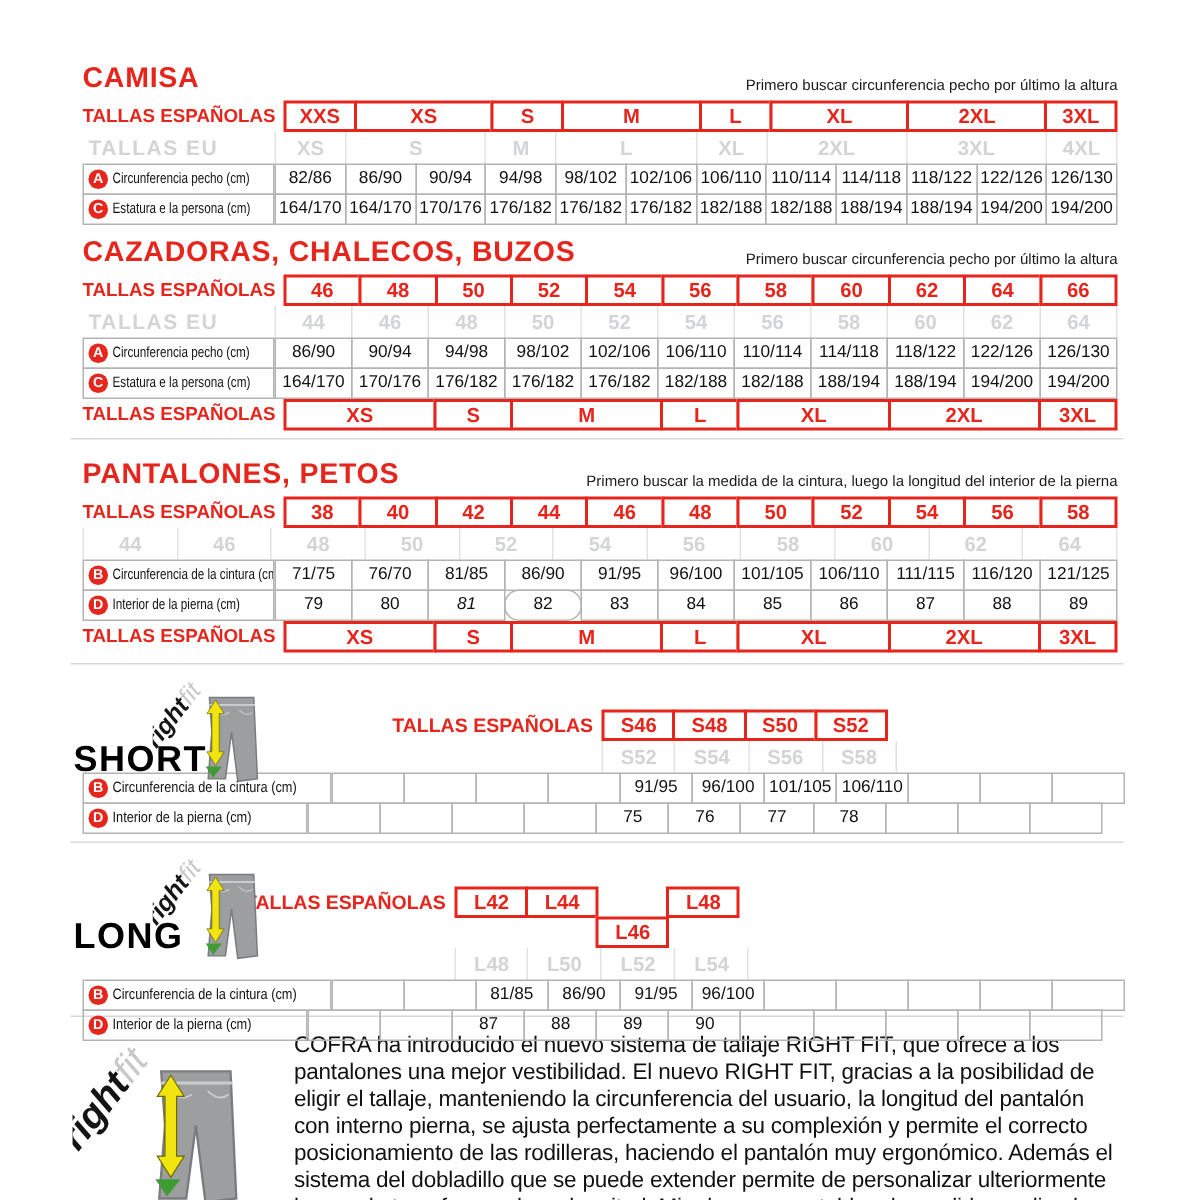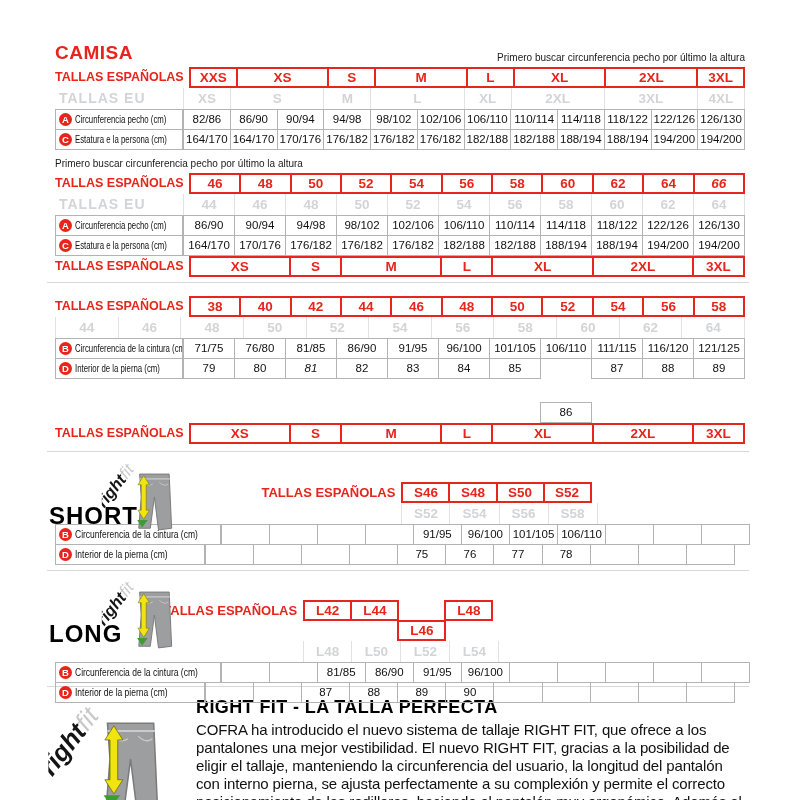--- a/index.html
+++ b/index.html
@@ -134,36 +134,37 @@
           <div class="dcell" style="flex-grow: 1;">188/194</div>
           <div class="dcell" style="flex-grow: 1;">188/194</div>
           <div class="dcell" style="flex-grow: 1;">194/200</div>
           <div class="dcell" style="flex-grow: 1;">194/200</div>
         </div>
       </div>
   </div>
 
   <div class="sec" style="margin-top:8px">
     <div class="sec-head">
+      <div class="sec-title">CAZADORAS, CHALECOS, BUZOS</div>
       <div class="sec-note">Primero buscar circunferencia pecho por último la altura</div>
     </div>
     <div id="t-cazadoras">
         <div class="trow">
           <div class="tlabel red-label">TALLAS ESPAÑOLAS</div>
           <div class="hcell" style="flex-grow: 1;">46</div>
           <div class="hcell" style="flex-grow: 1;">48</div>
           <div class="hcell" style="flex-grow: 1;">50</div>
           <div class="hcell" style="flex-grow: 1;">52</div>
           <div class="hcell" style="flex-grow: 1;">54</div>
           <div class="hcell" style="flex-grow: 1;">56</div>
           <div class="hcell" style="flex-grow: 1;">58</div>
           <div class="hcell" style="flex-grow: 1;">60</div>
           <div class="hcell" style="flex-grow: 1;">62</div>
           <div class="hcell" style="flex-grow: 1;">64</div>
-          <div class="hcell" style="flex-grow: 1; font-style: italic;">66</div>
+          <div class="hcell" style="flex-grow: 1;">66</div>
         </div>
         <div class="trow">
           <div class="tlabel eu-label">TALLAS EU</div>
           <div class="gcell first" style="flex-grow: 1;">44</div>
           <div class="gcell" style="flex-grow: 1;">46</div>
           <div class="gcell" style="flex-grow: 1;">48</div>
           <div class="gcell" style="flex-grow: 1;">50</div>
           <div class="gcell" style="flex-grow: 1;">52</div>
           <div class="gcell" style="flex-grow: 1;">54</div>
           <div class="gcell" style="flex-grow: 1;">56</div>
@@ -215,20 +216,24 @@
           <div class="hcell" style="flex-grow: 2;">XL</div>
           <div class="hcell" style="flex-grow: 2;">2XL</div>
           <div class="hcell" style="flex-grow: 1;">3XL</div>
         </div>
       </div>
   </div>
 
   <div class="divider" style="margin-left:47px"></div>
 
   <div class="sec" style="margin-top:13px">
+    <div class="sec-head">
+      <div class="sec-title">PANTALONES, PETOS</div>
+      <div class="sec-note">Primero buscar la medida de la cintura, luego la longitud del interior de la pierna</div>
+    </div>
     <div id="t-pantalones">
         <div class="trow">
           <div class="tlabel red-label">TALLAS ESPAÑOLAS</div>
           <div class="hcell" style="flex-grow: 1;">38</div>
           <div class="hcell" style="flex-grow: 1;">40</div>
           <div class="hcell" style="flex-grow: 1;">42</div>
           <div class="hcell" style="flex-grow: 1;">44</div>
           <div class="hcell" style="flex-grow: 1;">46</div>
           <div class="hcell" style="flex-grow: 1;">48</div>
           <div class="hcell" style="flex-grow: 1;">50</div>
@@ -249,44 +254,44 @@
           <div class="gcell" style="flex-grow: 1;">60</div>
           <div class="gcell" style="flex-grow: 1;">62</div>
           <div class="gcell" style="flex-grow: 1;">64</div>
         </div>
         <div class="trow mrow">
           <div class="dlabel">
             <span class="circ">B</span>
             <span class="txt">Circunferencia de la cintura (cm)</span>
           </div>
           <div class="dcell" style="flex-grow: 1;">71/75</div>
-          <div class="dcell" style="flex-grow: 1;">76/80</div>
+          <div class="dcell" style="flex-grow: 1;">76/70</div>
           <div class="dcell" style="flex-grow: 1;">81/85</div>
           <div class="dcell" style="flex-grow: 1;">86/90</div>
           <div class="dcell" style="flex-grow: 1;">91/95</div>
           <div class="dcell" style="flex-grow: 1;">96/100</div>
           <div class="dcell" style="flex-grow: 1;">101/105</div>
           <div class="dcell" style="flex-grow: 1;">106/110</div>
           <div class="dcell" style="flex-grow: 1;">111/115</div>
           <div class="dcell" style="flex-grow: 1;">116/120</div>
           <div class="dcell" style="flex-grow: 1;">121/125</div>
         </div>
         <div class="trow mrow">
           <div class="dlabel">
             <span class="circ">D</span>
             <span class="txt">Interior de la pierna (cm)</span>
           </div>
           <div class="dcell" style="flex-grow: 1;">79</div>
           <div class="dcell" style="flex-grow: 1;">80</div>
           <div class="dcell" style="flex-grow: 1; font-style: italic;">81</div>
-          <div class="dcell" style="flex-grow: 1;">82</div>
+          <div class="dcell" style="flex-grow: 1; border-radius: 10px;">82</div>
           <div class="dcell" style="flex-grow: 1;">83</div>
           <div class="dcell" style="flex-grow: 1;">84</div>
           <div class="dcell" style="flex-grow: 1;">85</div>
-          <div class="dcell" style="flex-grow: 1; margin-top: 44px;">86</div>
+          <div class="dcell" style="flex-grow: 1;">86</div>
           <div class="dcell" style="flex-grow: 1;">87</div>
           <div class="dcell" style="flex-grow: 1;">88</div>
           <div class="dcell" style="flex-grow: 1;">89</div>
         </div>
         <div class="trow">
           <div class="tlabel red-label">TALLAS ESPAÑOLAS</div>
           <div class="hcell" style="flex-grow: 2;">XS</div>
           <div class="hcell" style="flex-grow: 1;">S</div>
           <div class="hcell" style="flex-grow: 2;">M</div>
           <div class="hcell" style="flex-grow: 1;">L</div>
@@ -415,18 +420,17 @@
       </div>
   </div>
 
   <div class="divider" style="margin-left:47px;margin-top:2px"></div>
 
   <div class="rf-sec">
     <svg class="rf-logo-big" width="142" height="122" viewBox="0 0 110 95">
         <use href="#rf-logo"></use>
       </svg>
     <div class="rf-text">
-      <div class="rf-title">RIGHT FIT - LA TALLA PERFECTA</div>
       <div class="rf-body">COFRA ha introducido el nuevo sistema de tallaje RIGHT FIT, que ofrece a los pantalones una mejor vestibilidad. El nuevo RIGHT FIT, gracias a la posibilidad de eligir el tallaje, manteniendo la circunferencia del usuario, la longitud del pantalón con interno pierna, se ajusta perfectamente a su complexión y permite el correcto posicionamiento de las rodilleras, haciendo el pantalón muy ergonómico. Además el sistema del dobladillo que se puede extender permite de personalizar ulteriormente la prenda transformando su longitud. Mira las nuevas tablas de medidas y elige la talla del pantalón que más se ajusta entre las tablas: NORMAL, SHORT y LONG.</div>
     </div>
   </div>
 
 </div>
 
 </body></html>

